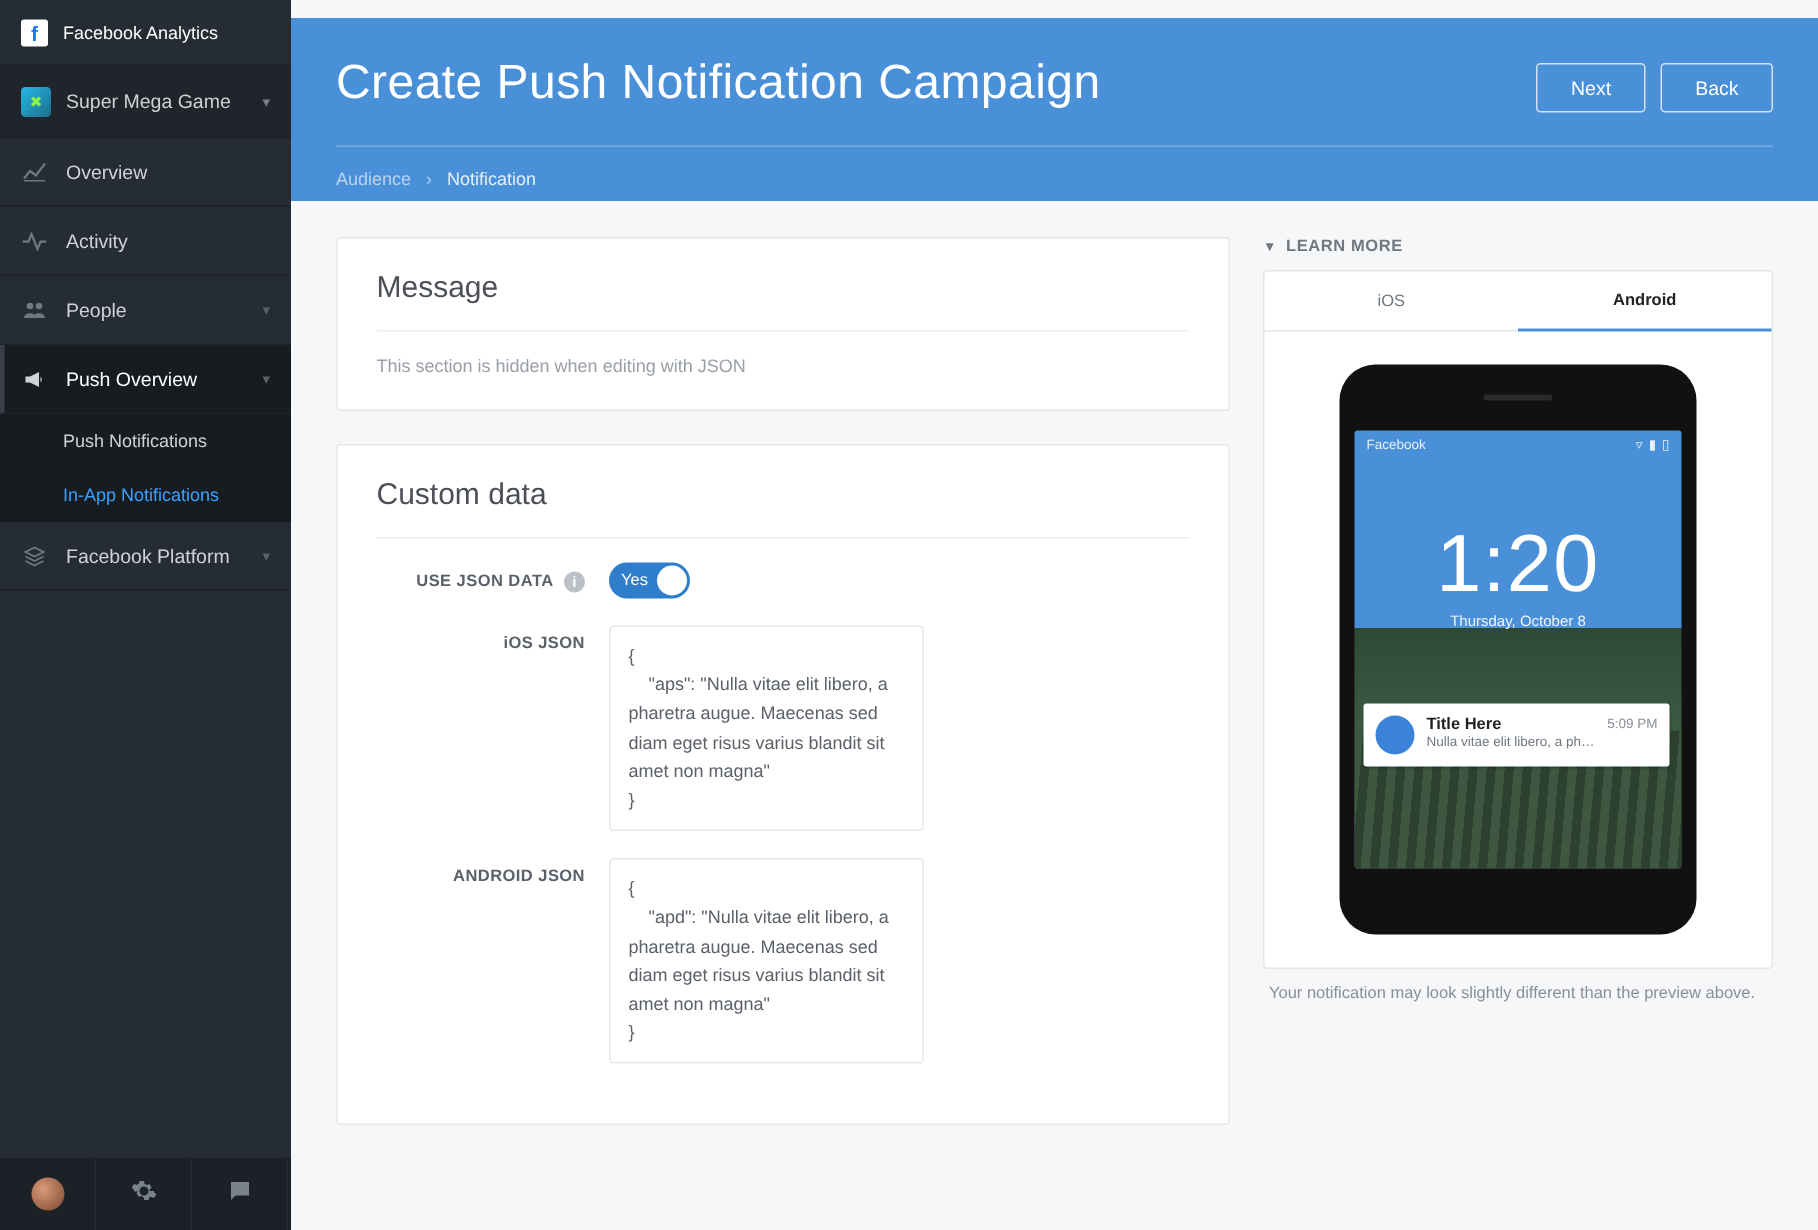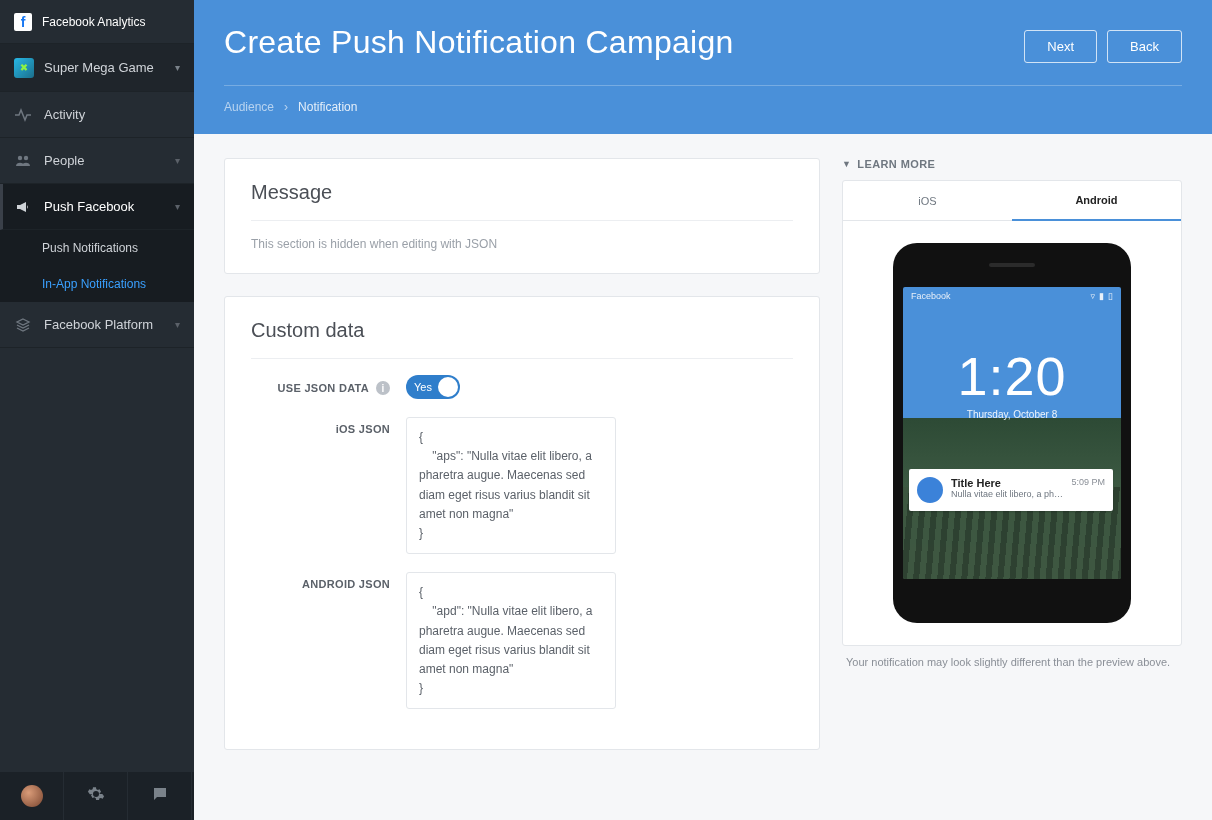--- a/index.html
+++ b/index.html
@@ -19,21 +19,21 @@
     .nav-item.active { background: #171c21; color: #fff; border-left: 3px solid #3a4049; padding-left: 11px; }
     .subnav { background: #171c21; }
     .subnav .sitem { height: 36px; display:flex; align-items:center; padding-left: 42px; font-size: 12px; cursor:pointer; color:#cfd3d8; }
     .subnav .sitem.sel { color: #3aa0ff; }
 
     .side-footer { margin-top: auto; height: 48px; background: #1b2127; display:flex; }
     .side-footer .fbtn { flex:0 0 64px; display:flex; align-items:center; justify-content:center; color:#7a828a; border-right:1px solid #252c33; cursor:pointer; }
     .avatar { width:22px; height:22px; border-radius:50%; background: radial-gradient(circle at 35% 35%, #d99b78, #7a4630); }
 
     
-    .header { position:absolute; left:194px; top:0; right:0; height:134px; background:#4a90d9; color:#fff; padding: 24px 30px 0 30px; }
+    .header { position:absolute; left:194px; top:12px; right:0; height:134px; background:#4a90d9; color:#fff; padding: 24px 30px 0 30px; }
     .header h1 { font-weight: 300; font-size: 32px; letter-spacing: .3px; }
     .hbtns { position:absolute; right:30px; top:30px; display:flex; gap:10px; }
     .hbtn { border:1px solid rgba(255,255,255,.75); background:transparent; color:#fff; padding: 8px 22px; border-radius:3px; font-size:13px; cursor:pointer; }
     .crumbs { margin-top: 24px; font-size:12px; color: rgba(255,255,255,.85); border-top:1px solid rgba(255,255,255,.25); padding-top:14px; display:flex; align-items:center; gap:10px; }
     .crumbs .muted { color: rgba(255,255,255,.6); }
 
     
     .main { position:absolute; left:194px; top:134px; right:0; bottom:0; display:flex; padding: 24px 30px; gap: 22px; background:#f6f7f9; }
     .col-l { flex: 1 1 auto; display:flex; flex-direction:column; gap:22px; }
     .card { background:#fff; border:1px solid #e3e6ea; border-radius:3px; padding: 22px 26px; }
@@ -93,20 +93,29 @@
   </div>
   <div class="side-app">
     <div class="appicon"></div>
     <span>Super Mega Game</span>
     <span class="caret">▾</span>
   </div>
 
   <div class="nav-item">
     <span class="ico">
       <svg width="16" height="16" viewBox="0 0 16 16">
+          <polyline points="1,12 5,7 9,10 15,2" fill="none" stroke="currentColor" stroke-width="1.5"></polyline>
+          <rect x="1" y="13" width="14" height="1" fill="currentColor"></rect>
+        </svg>
+    </span>
+    <span>Overview</span>
+  </div>
+  <div class="nav-item">
+    <span class="ico">
+      <svg width="16" height="16" viewBox="0 0 16 16">
           <polyline points="0,8 4,8 6,3 10,13 12,8 16,8" fill="none" stroke="currentColor" stroke-width="1.5"></polyline>
         </svg>
     </span>
     <span>Activity</span>
   </div>
   <div class="nav-item">
     <span class="ico">
       <svg width="16" height="16" viewBox="0 0 16 16" fill="currentColor">
           <circle cx="5" cy="5" r="2.2"></circle>
           <circle cx="11" cy="5" r="2.2"></circle>
@@ -115,21 +124,21 @@
     </span>
     <span>People</span>
     <span class="caret">▾</span>
   </div>
   <div class="nav-item active">
     <span class="ico" style="color:#cfd3d8">
       <svg width="16" height="16" viewBox="0 0 16 16" fill="currentColor">
           <path d="M2 6h3l6-3v10l-6-3H2zM12 6a3 3 0 010 4z"></path>
         </svg>
     </span>
-    <span>Push Facebook</span>
+    <span>Push Overview</span>
     <span class="caret">▾</span>
   </div>
   <div class="subnav">
     <div class="sitem">
       <span>Push Notifications</span>
     </div>
     <div class="sitem sel">
       <span>In-App Notifications</span>
     </div>
   </div>

